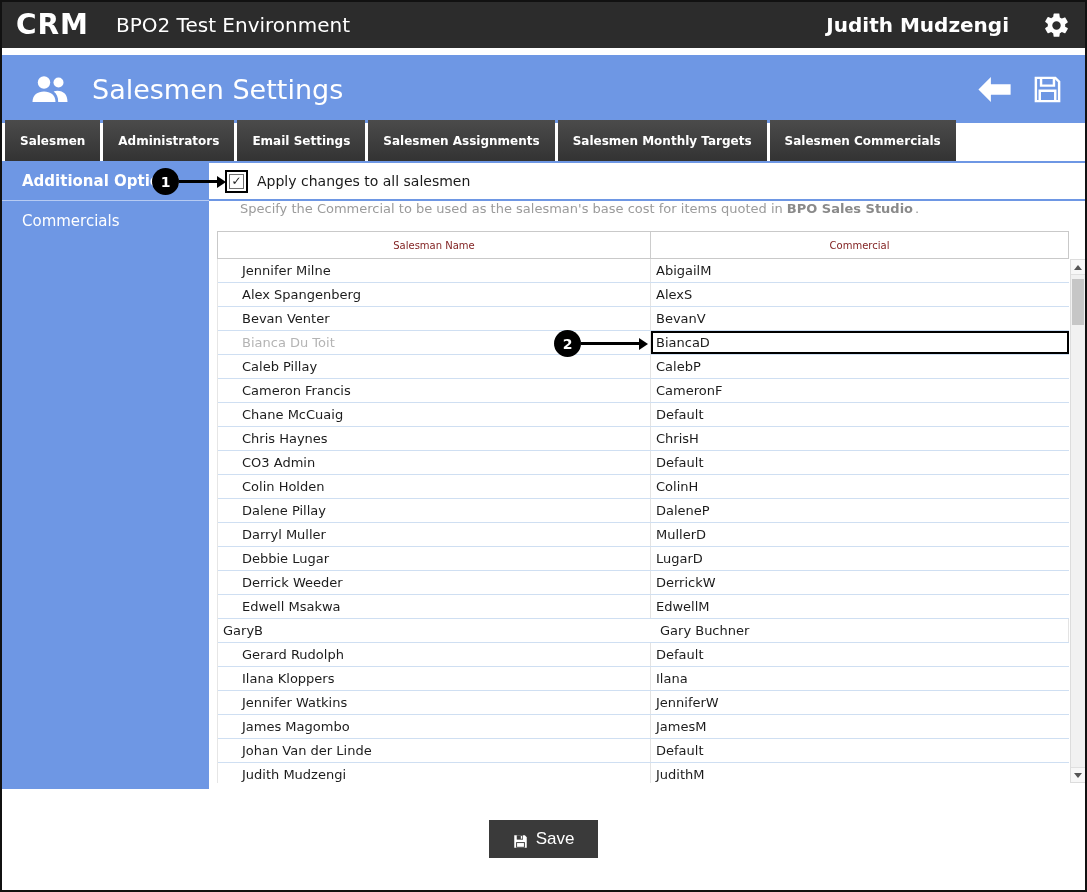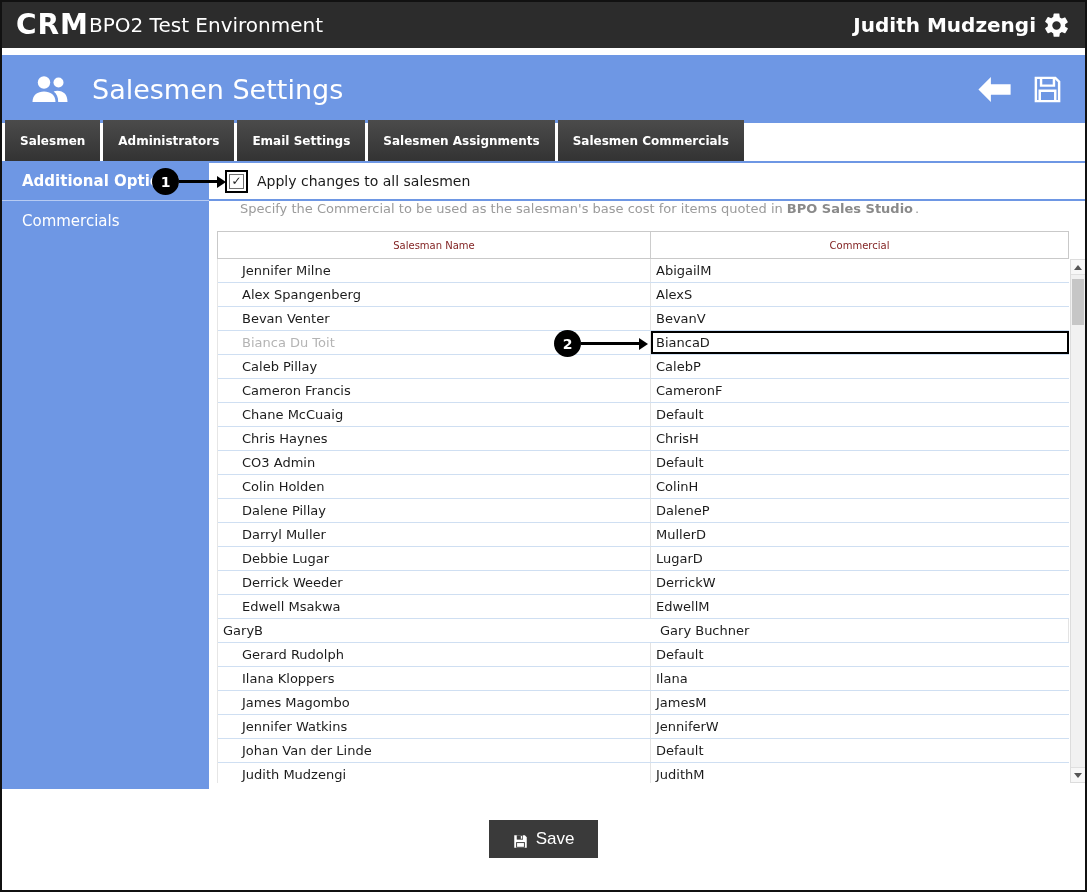--- a/index.html
+++ b/index.html
@@ -2,21 +2,21 @@
 <html><head>
 <meta charset="utf-8">
 <style>
   * { margin:0; padding:0; box-sizing:border-box; }
   html,body { background:#fff; }
   body { font-family:"DejaVu Sans","Liberation Sans",sans-serif; }
 
   .page { position:relative; width:1087px; height:892px; border:2px solid #111; background:#fff; overflow:hidden; }
 
   
-  .topbar { height:46px; background:#2c2c2c; display:flex; align-items:center; padding:0 14px; gap:0; }
+  .topbar { height:46px; background:#2c2c2c; display:flex; align-items:center; padding:0 14px; gap:27px; }
   .logo { color:#fff; font-size:28px; font-weight:bold; letter-spacing:1px; line-height:1; }
   .topbar-title { color:#fff; font-size:20px; }
   .flex-spacer { flex:1; }
   .user-name { color:#fff; font-size:20px; font-weight:bold; }
   .gear-wrap { margin-left:6px; display:flex; align-items:center; }
 
   
   .bluehead { height:68px; background:#6e97e4; display:flex; align-items:center; padding:0 18px;margin-top:7px; }
   .people-wrap { margin:0 22px 0 10px; display:flex; }
   .page-title { color:#fff; font-size:27px; }
@@ -125,20 +125,21 @@
         </svg>
       </button>
     </div>
   </div>
 
   <div class="tabbar">
     <div class="tab">Salesmen</div>
     <div class="tab">Administrators</div>
     <div class="tab">Email Settings</div>
     <div class="tab">Salesmen Assignments</div>
+    <div class="tab">Salesmen Monthly Targets</div>
     <div class="tab">Salesmen Commercials</div>
   </div>
 
   <div class="content">
     <div class="sidebar">
       <div class="side-item first">Additional Options</div>
       <div class="side-item">Commercials</div>
     </div>
 
     <div class="main">
@@ -227,26 +228,26 @@
             </div>
             <div class="trow">
               <div class="td td-name">Gerard Rudolph</div>
               <div class="td td-comm">Default</div>
             </div>
             <div class="trow">
               <div class="td td-name">Ilana Kloppers</div>
               <div class="td td-comm">Ilana</div>
             </div>
             <div class="trow">
+              <div class="td td-name">Jennifer Watkins</div>
+              <div class="td td-comm">JenniferW</div>
+            </div>
+            <div class="trow">
               <div class="td td-name">James Magombo</div>
               <div class="td td-comm">JamesM</div>
-            </div>
-            <div class="trow">
-              <div class="td td-name">Jennifer Watkins</div>
-              <div class="td td-comm">JenniferW</div>
             </div>
             <div class="trow">
               <div class="td td-name">Johan Van der Linde</div>
               <div class="td td-comm">Default</div>
             </div>
             <div class="trow">
               <div class="td td-name">Judith Mudzengi</div>
               <div class="td td-comm">JudithM</div>
             </div>
           </div>

